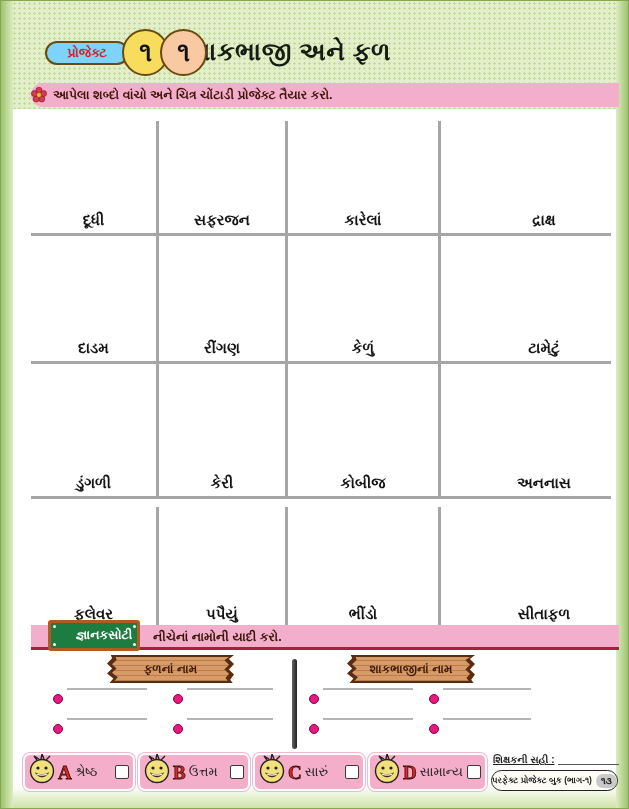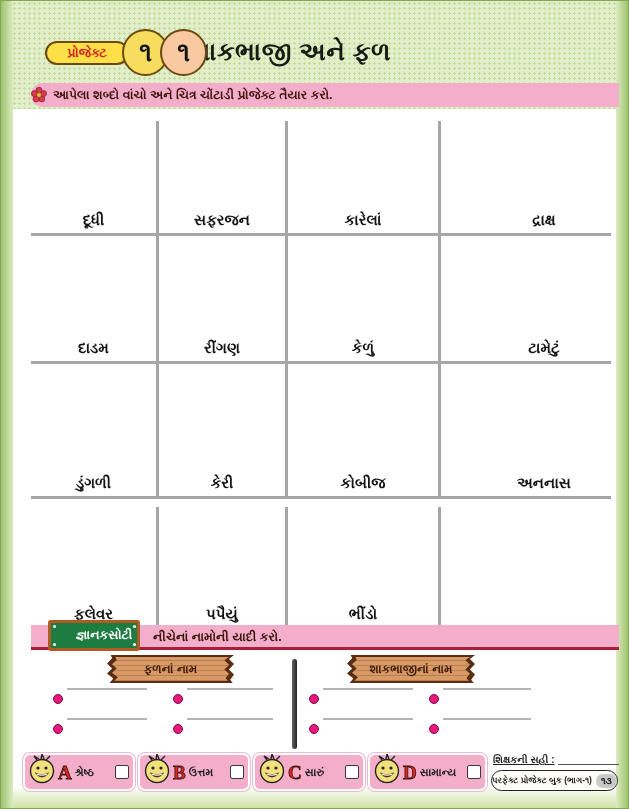--- a/index.html
+++ b/index.html
@@ -14,21 +14,21 @@
                 background:linear-gradient(270deg,#9dc46e,#dcecc2); }
   .band-top   { position:absolute; left:1px; right:1px; top:0; height:108px;
                 background-color:#e3efcb;
                 background-image:radial-gradient(circle,#c4dc9c 1px, rgba(0,0,0,0) 1.4px);
                 background-size:5px 5px; }
   .band-bottom{ position:absolute; left:12px; right:12px; bottom:0; height:22px;
                 background:linear-gradient(180deg,#ffffff,#cfe3a6); }
 
   
   .proj-pill { position:absolute; left:44px; top:40px; width:84px; height:24px;
-               background:#fde047; border:2px solid #6b4a10; border-radius:13px;
+               background:#7dd3fc; border:2px solid #6b4a10; border-radius:13px;
                display:flex; align-items:center; justify-content:center;
                font-size:13px; font-weight:bold; color:#d42222; z-index:1; }
   .num-circle { position:absolute; top:28px; width:47px; height:47px; border-radius:50%;
                 border:2px solid #6b4a10; display:flex; align-items:center; justify-content:center;
                 font-size:26px; font-weight:bold; color:#111; }
   .num-1 { left:121px; background:#f7dc5e; z-index:2; }
   .num-2 { left:159px; background:#f9c9a2; z-index:3; }
   .page-title { position:absolute; left:190px; top:36px; font-size:25px; font-weight:bold;
                 color:#161c14; letter-spacing:0.5px; }
 
@@ -80,21 +80,21 @@
   .blank-line { position:absolute; height:2px; background:#b5b5b5; }
   .bullet { position:absolute; width:10px; height:10px; border-radius:50%;
             background:#e81880; border:1px solid #7a0a40; }
 
   
   .grade-box { position:absolute; top:752px; height:38px; background:#f4aec9;
                border:2px solid #ffffff; border-radius:7px; box-shadow:0 0 0 1px #f0b9ce;
                display:flex; align-items:center; gap:3px; padding:0 4px; }
   .grade-letter { font-family:"Liberation Serif", serif; font-size:19px; font-weight:bold;
                   color:#e02525; -webkit-text-stroke:0.8px #36100a; line-height:1; }
-  .grade-label { font-size:11px; font-weight:bold; color:#222; }
+  .grade-label { font-size:13px; font-weight:normal; color:#222; }
   .checkbox { width:14px; height:14px; background:#fff; border:1.5px solid #3a3a3a;
               border-radius:2px; margin-left:auto; }
   .smiley { margin-top:-6px; flex:none; }
 
   .sign-row { position:absolute; left:492px; top:753px; width:126px;
               font-size:10px; font-weight:bold; color:#222;
               display:flex; align-items:flex-end; gap:3px;text-decoration:underline; }
   .sign-line { flex:1; height:1.5px; background:#555; margin-bottom:1px; }
 
   
@@ -179,20 +179,23 @@
       </div>
     <div class="cell r3 c0">
         <span>ફૂલેવર</span>
       </div>
     <div class="cell r3 c1">
         <span>પપૈયું</span>
       </div>
     <div class="cell r3 c2">
         <span>ભીંડો</span>
       </div>
+    <div class="cell r3 c3">
+        <span>સીતાફળ</span>
+      </div>
   </div>
 
   <div class="ktest-bar"></div>
   <div class="ktest-board">
     <span>જ્ઞાનકસોટી</span>
   </div>
   <div class="ktest-text">નીચેનાં નામોની યાદી કરો.</div>
 
   <div class="plank plank-fruits">
     <div class="plank-in">

